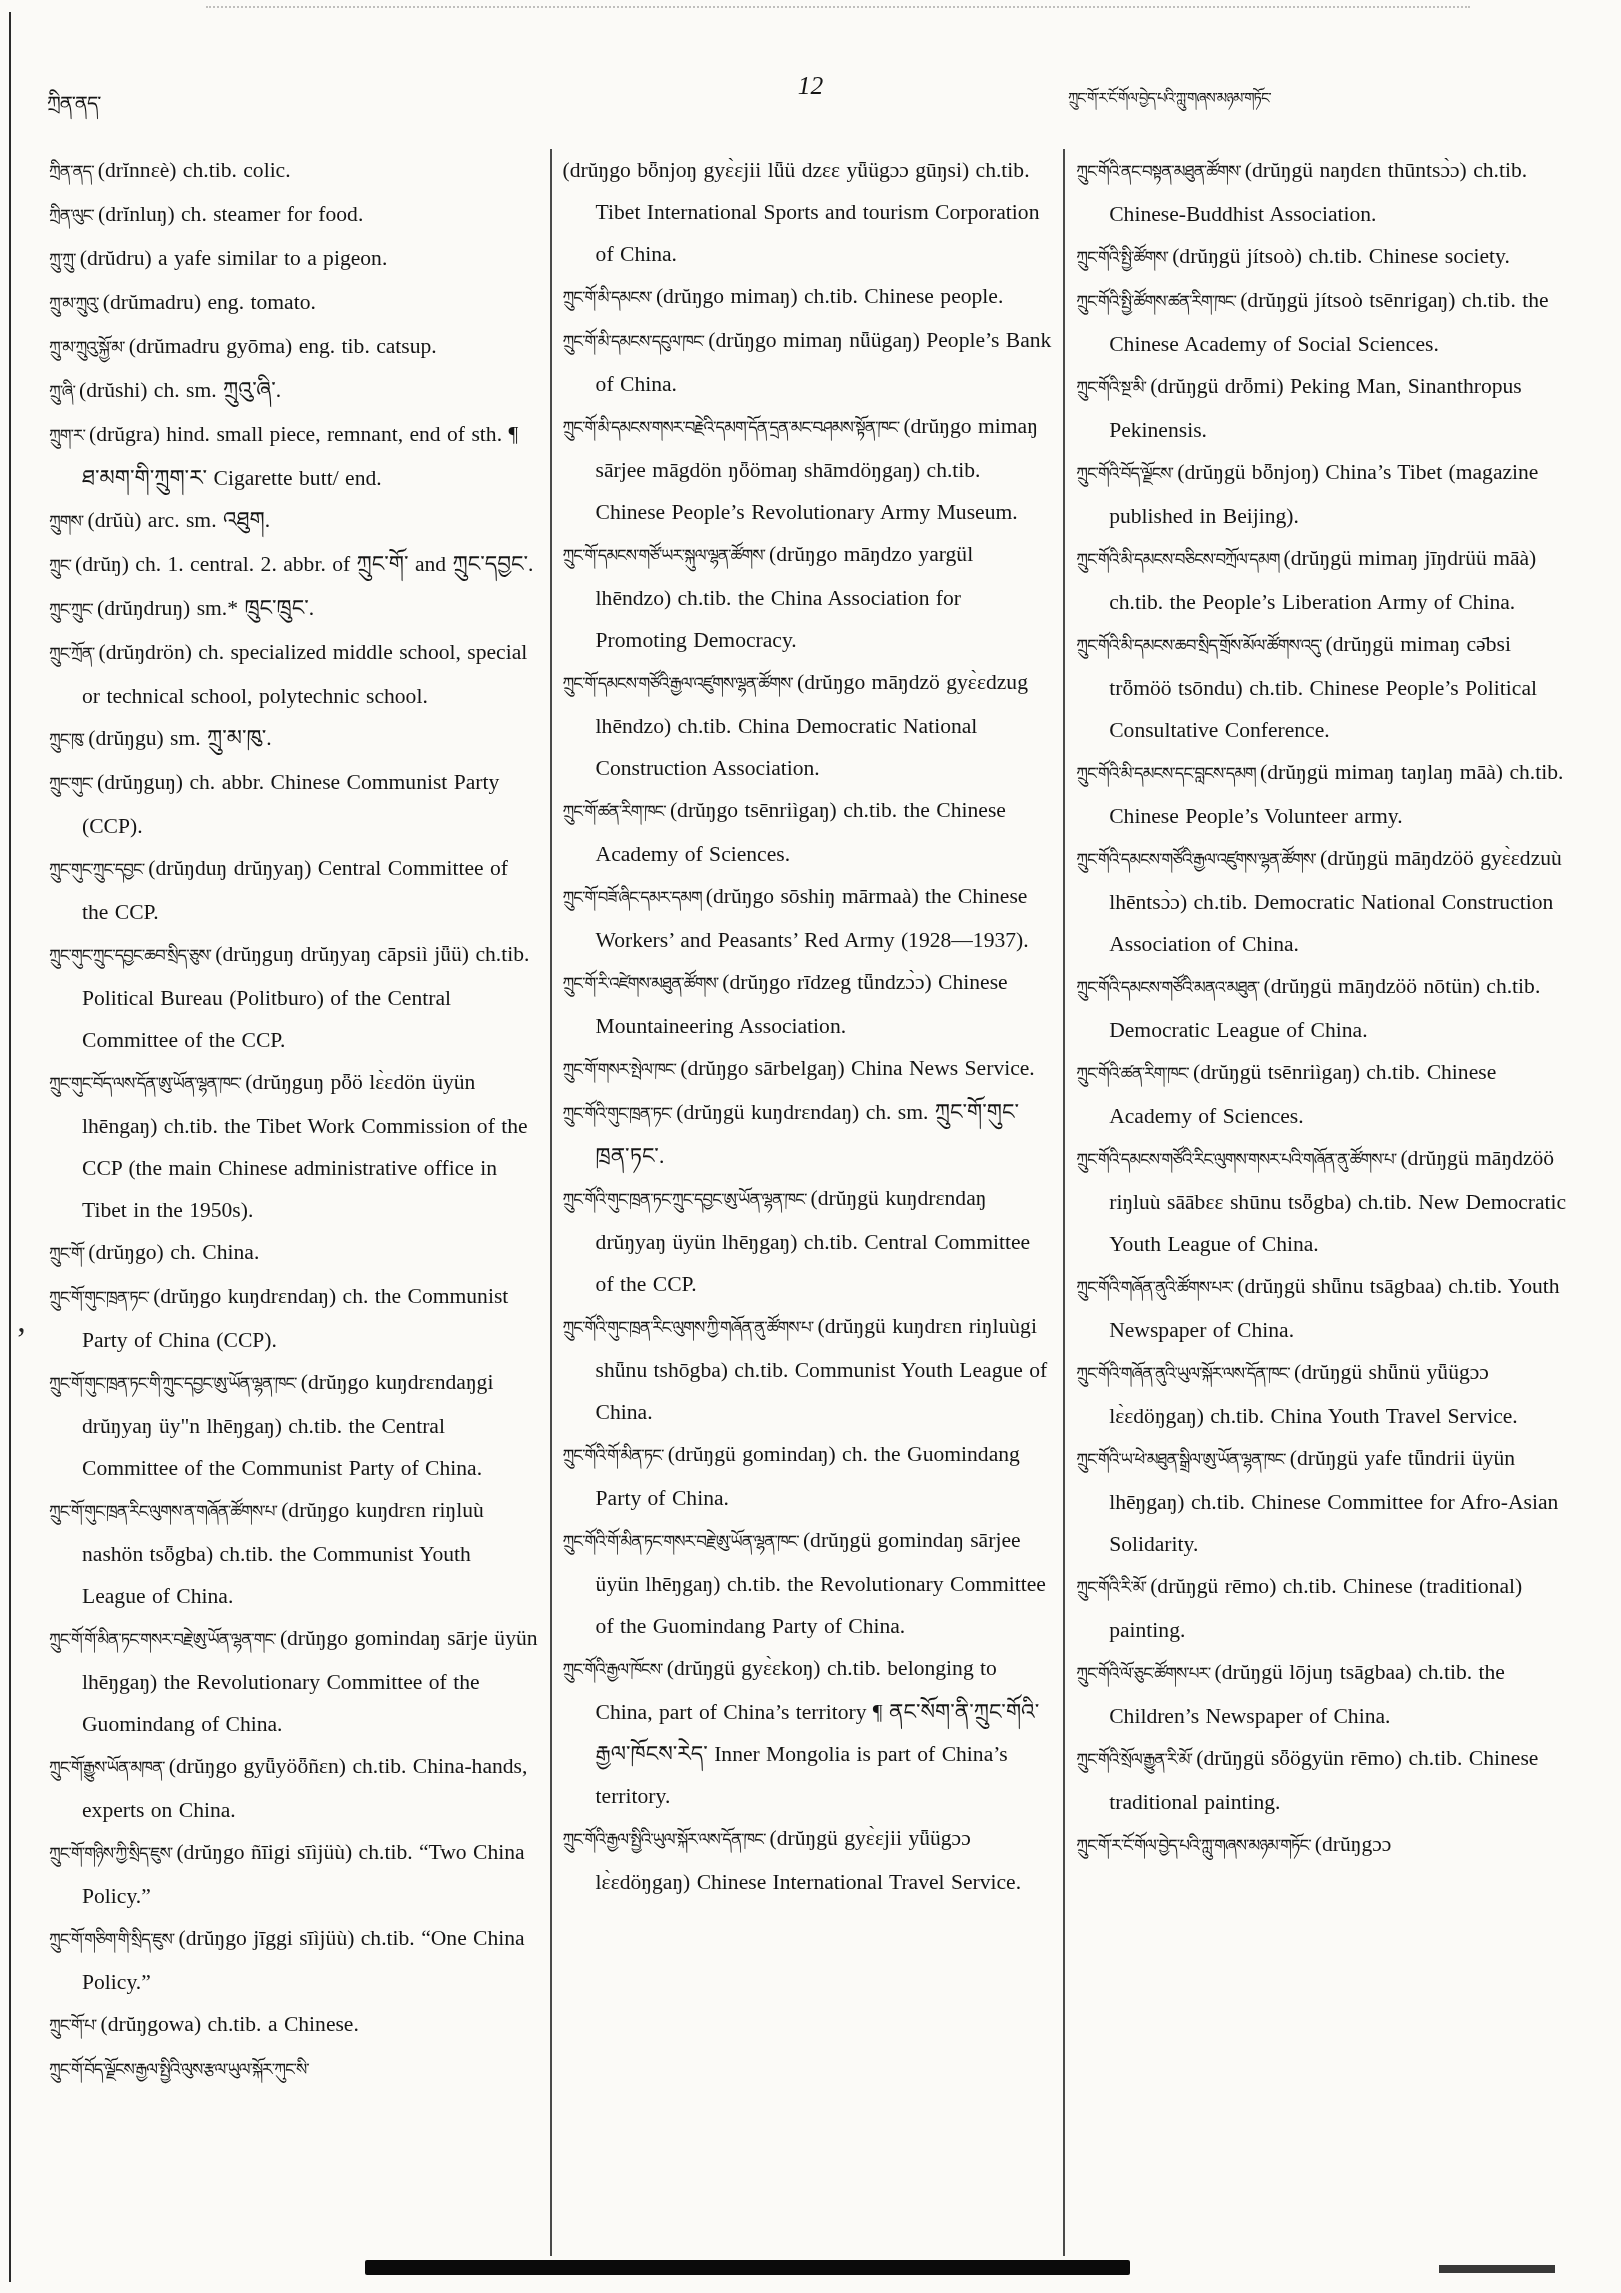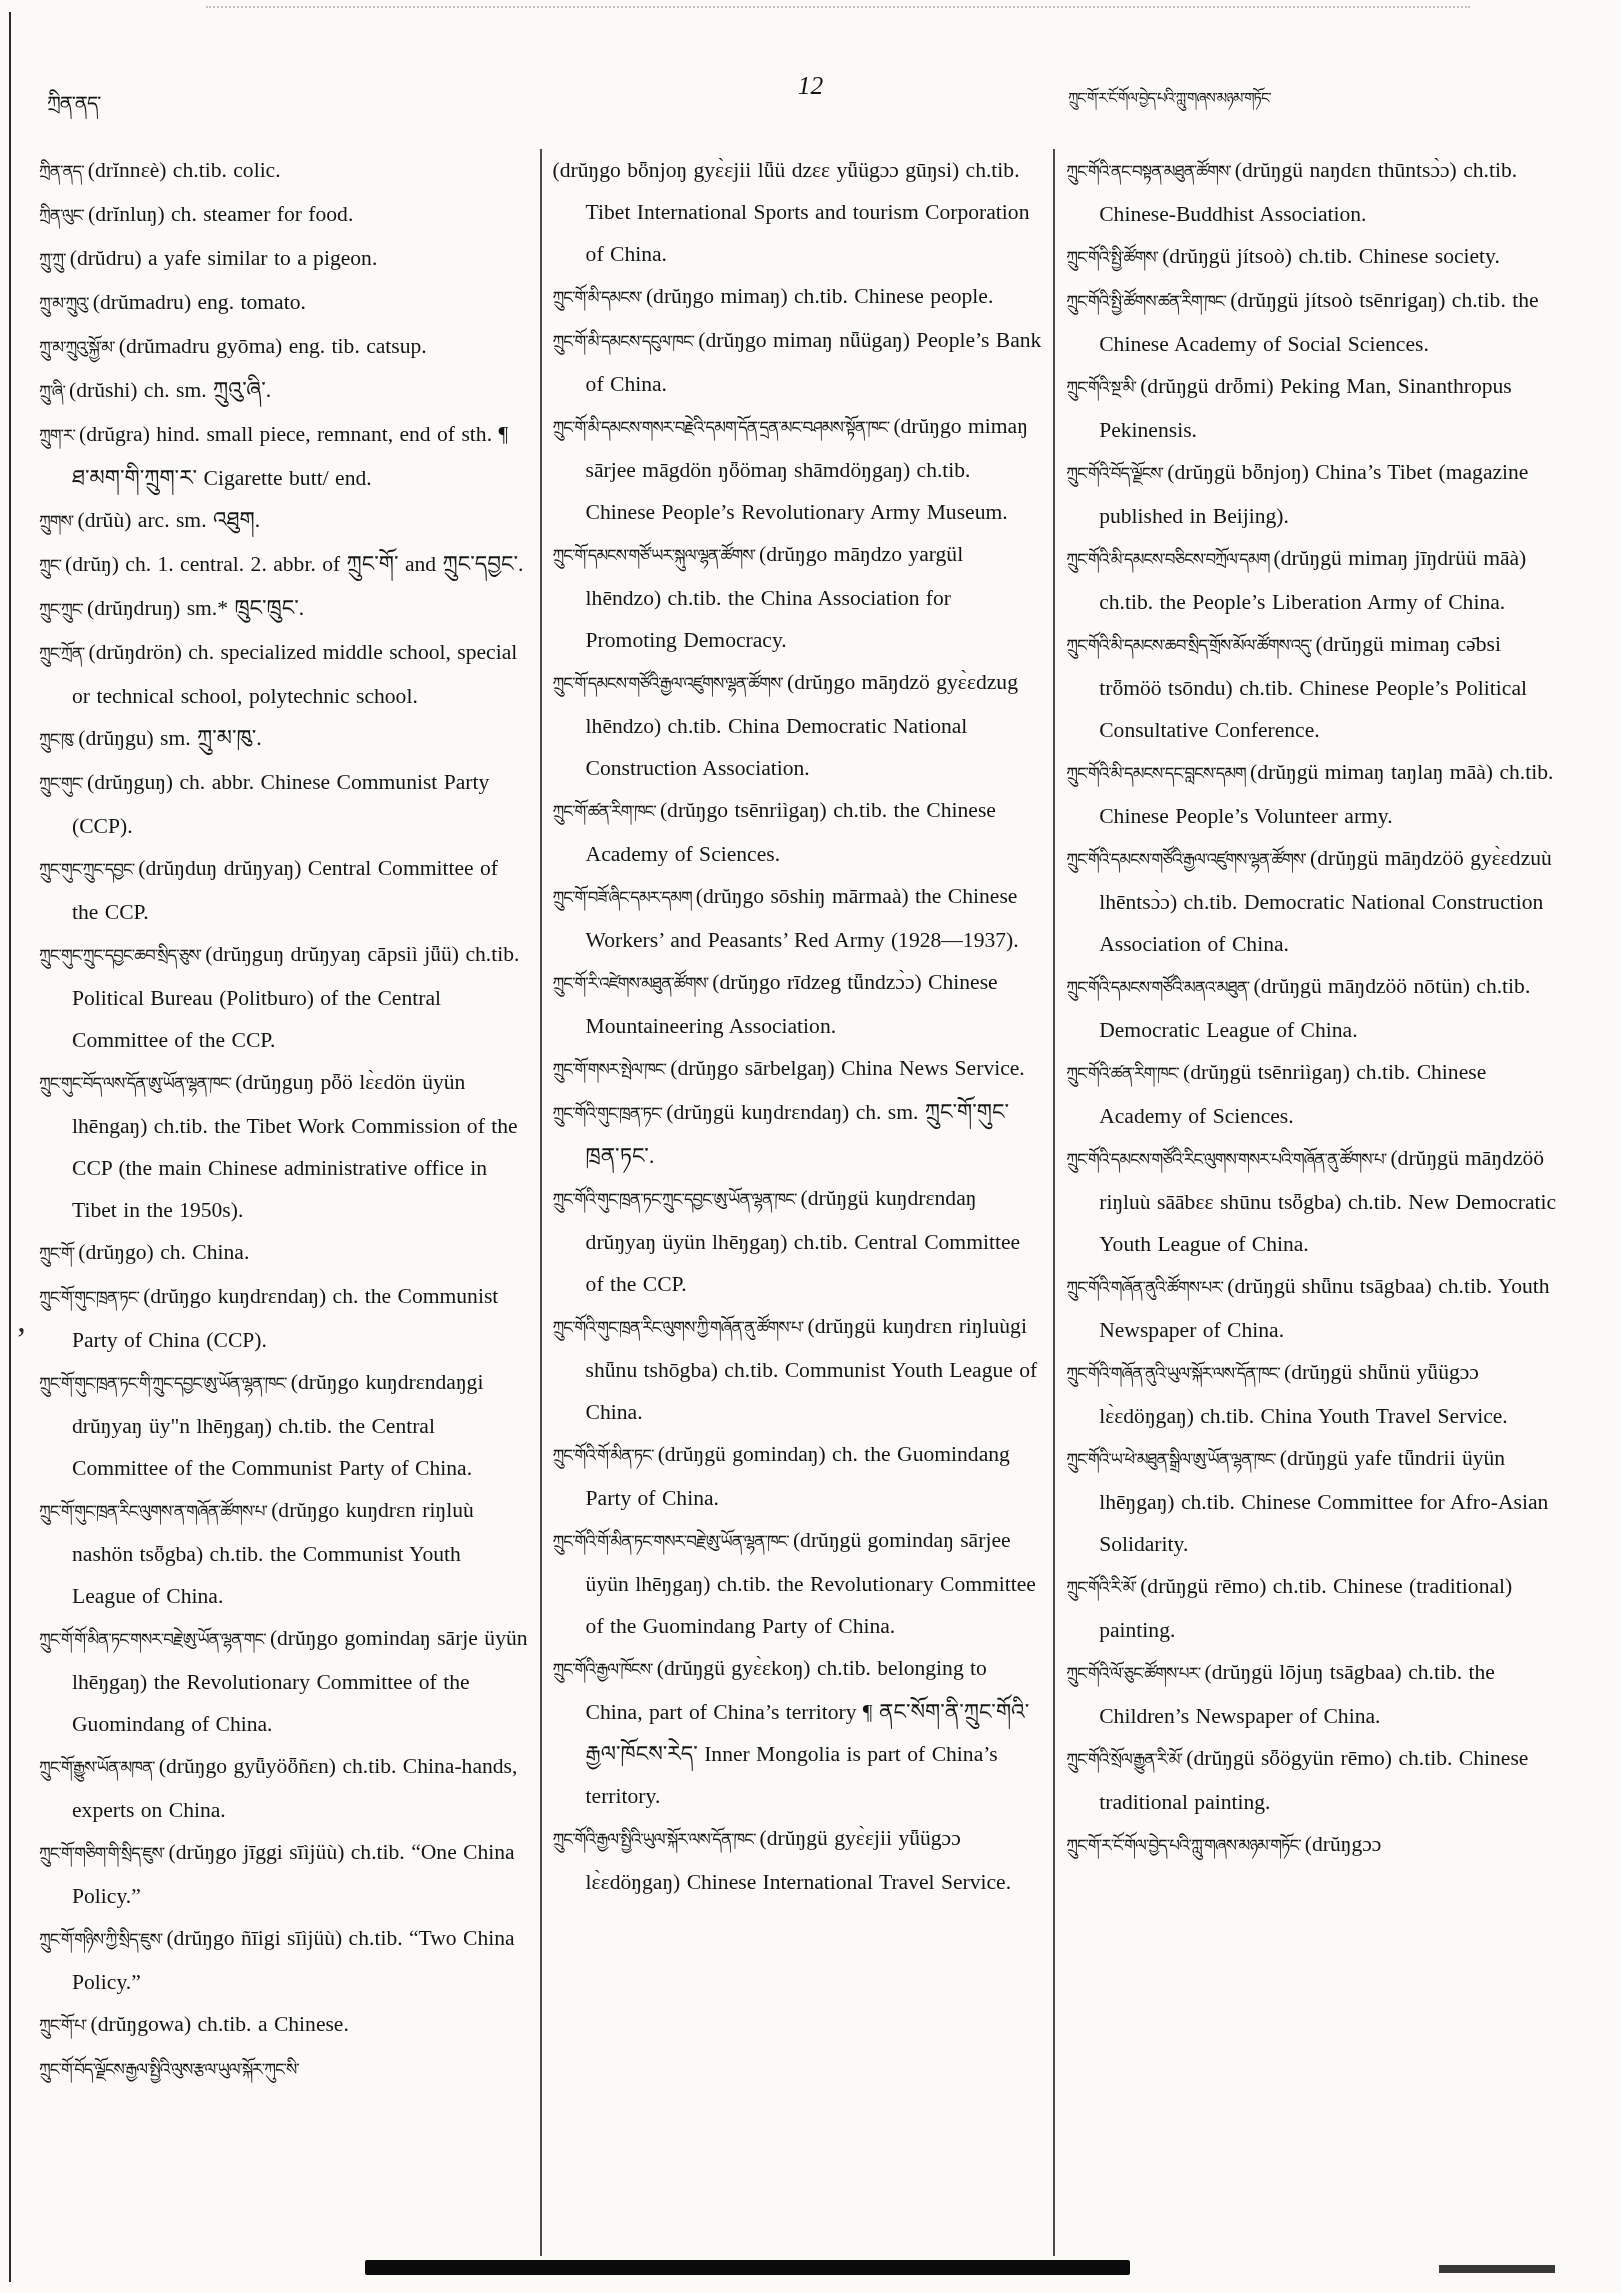--- a/index.html
+++ b/index.html
@@ -20,21 +20,21 @@
   .margin-mark { position:absolute; left:15.7px; top:1321px; font-size:33px; color:#222; }
 
   
   .header { position:absolute; top:71px; left:43px; width:1535px; height:55px; }
   .guide-left { position:absolute; left:3.9px; top:9.8px; font-size:19.6px; letter-spacing:-1px; white-space:nowrap; }
   .page-num { position:absolute; left:50%; transform:translateX(-50%); top:0; font-size:25.5px;font-style:italic; }
   .guide-right { position:absolute; left:1025px; top:9.8px; width:510px; font-size:14.7px; letter-spacing:-1px; white-space:nowrap; overflow:hidden; }
 
   
   .columns {
-    position:absolute; top:149px; left:39px; width:1543px; height:2107px;
+    position:absolute; top:149px; left:49px; width:1543px; height:2107px;
     display:flex; overflow:hidden;
   }
   .col { width:490px; overflow:hidden; }
   .rule { width:2px; background:#4a4a4a; margin:0 10.8px; }
 
   .entry {
     margin:0;
     font-size:21.6px;
     line-height:42px;
     padding-left:33px;
@@ -78,22 +78,22 @@
         <p class="entry"><span class="tib">ཀྲུང་གུང་ </span><span class="def">(drŭŋguŋ) ch. abbr. Chinese Communist Party (CCP).</span></p>
         <p class="entry"><span class="tib">ཀྲུང་གུང་ཀྲུང་དབྱང་ </span><span class="def">(drŭŋduŋ drŭŋyaŋ) Central Committee of the CCP.</span></p>
         <p class="entry"><span class="tib">ཀྲུང་གུང་ཀྲུང་དབྱང་ཆབ་སྲིད་ཅུས་ </span><span class="def">(drŭŋguŋ drŭŋyaŋ cāpsiì jǖü) ch.tib. Political Bureau (Politburo) of the Central Committee of the CCP.</span></p>
         <p class="entry"><span class="tib">ཀྲུང་གུང་བོད་ལས་དོན་ཨུ་ཡོན་ལྷན་ཁང་ </span><span class="def">(drŭŋguŋ pȫö lɛ̀ɛdön üyün lhēngaŋ) ch.tib. the Tibet Work Commission of the CCP (the main Chinese administrative office in Tibet in the 1950s).</span></p>
         <p class="entry"><span class="tib">ཀྲུང་གོ་ </span><span class="def">(drŭŋgo) ch. China.</span></p>
         <p class="entry"><span class="tib">ཀྲུང་གོ་གུང་ཁྲན་ཏང་ </span><span class="def">(drŭŋgo kuŋdrɛndaŋ) ch. the Communist Party of China (CCP).</span></p>
         <p class="entry"><span class="tib">ཀྲུང་གོ་གུང་ཁྲན་ཏང་གི་ཀྲུང་དབྱང་ཨུ་ཡོན་ལྷན་ཁང་ </span><span class="def">(drŭŋgo kuŋdrɛndaŋgi drŭŋyaŋ üy"n lhēŋgaŋ) ch.tib. the Central Committee of the Communist Party of China.</span></p>
         <p class="entry"><span class="tib">ཀྲུང་གོ་གུང་ཁྲན་རིང་ལུགས་ན་གཞོན་ཚོགས་པ་ </span><span class="def">(drŭŋgo kuŋdrɛn riŋluù nashön tsȫgba) ch.tib. the Communist Youth League of China.</span></p>
         <p class="entry"><span class="tib">ཀྲུང་གོ་གོ་མིན་ཏང་གསར་བརྗེ་ཨུ་ཡོན་ལྷན་གང་ </span><span class="def">(drŭŋgo gomindaŋ sārje üyün lhēŋgaŋ) the Revolutionary Committee of the Guomindang of China.</span></p>
         <p class="entry"><span class="tib">ཀྲུང་གོ་རྒྱུས་ཡོན་མཁན་ </span><span class="def">(drŭŋgo gyǖyöȫñɛn) ch.tib. China-hands, experts on China.</span></p>
+        <p class="entry"><span class="tib">ཀྲུང་གོ་གཉིས་ཀྱི་སྲིད་ཇུས་ </span><span class="def">(drŭŋgo ñīigi sīìjüù) ch.tib. “Two China Policy.”</span></p>
         <p class="entry"><span class="tib">ཀྲུང་གོ་གཅིག་གི་སྲིད་ཇུས་ </span><span class="def">(drŭŋgo jīggi sīìjüù) ch.tib. “One China Policy.”</span></p>
-        <p class="entry"><span class="tib">ཀྲུང་གོ་གཉིས་ཀྱི་སྲིད་ཇུས་ </span><span class="def">(drŭŋgo ñīigi sīìjüù) ch.tib. “Two China Policy.”</span></p>
         <p class="entry"><span class="tib">ཀྲུང་གོ་པ་ </span><span class="def">(drŭŋgowa) ch.tib. a Chinese.</span></p>
         <p class="entry"><span class="tib">ཀྲུང་གོ་བོད་ལྗོངས་རྒྱལ་སྤྱིའི་ལུས་རྩལ་ཡུལ་སྐོར་ཀུང་སི་ </span></p>
       </div>
     <div class="rule"></div>
     <div class="col">
         <p class="entry"><span class="def">(drŭŋgo bȫnjoŋ gyɛ̀ɛjii lǖü dzɛɛ yǖügɔɔ gūŋsi) ch.tib. Tibet International Sports and tourism Corporation of China.</span></p>
         <p class="entry"><span class="tib">ཀྲུང་གོ་མི་དམངས་ </span><span class="def">(drŭŋgo mimaŋ) ch.tib. Chinese people.</span></p>
         <p class="entry"><span class="tib">ཀྲུང་གོ་མི་དམངས་དངུལ་ཁང་ </span><span class="def">(drŭŋgo mimaŋ nǖügaŋ) People’s Bank of China.</span></p>
         <p class="entry"><span class="tib">ཀྲུང་གོ་མི་དམངས་གསར་བརྗེའི་དམག་དོན་དྲན་མང་བཤམས་སྟོན་ཁང་ </span><span class="def">(drŭŋgo mimaŋ sārjee māgdön ŋȫömaŋ shāmdöŋgaŋ) ch.tib. Chinese People’s Revolutionary Army Museum.</span></p>
         <p class="entry"><span class="tib">ཀྲུང་གོ་དམངས་གཙོ་ཡར་སྐུལ་ལྷན་ཚོགས་ </span><span class="def">(drŭŋgo māŋdzo yargül lhēndzo) ch.tib. the China Association for Promoting Democracy.</span></p>

